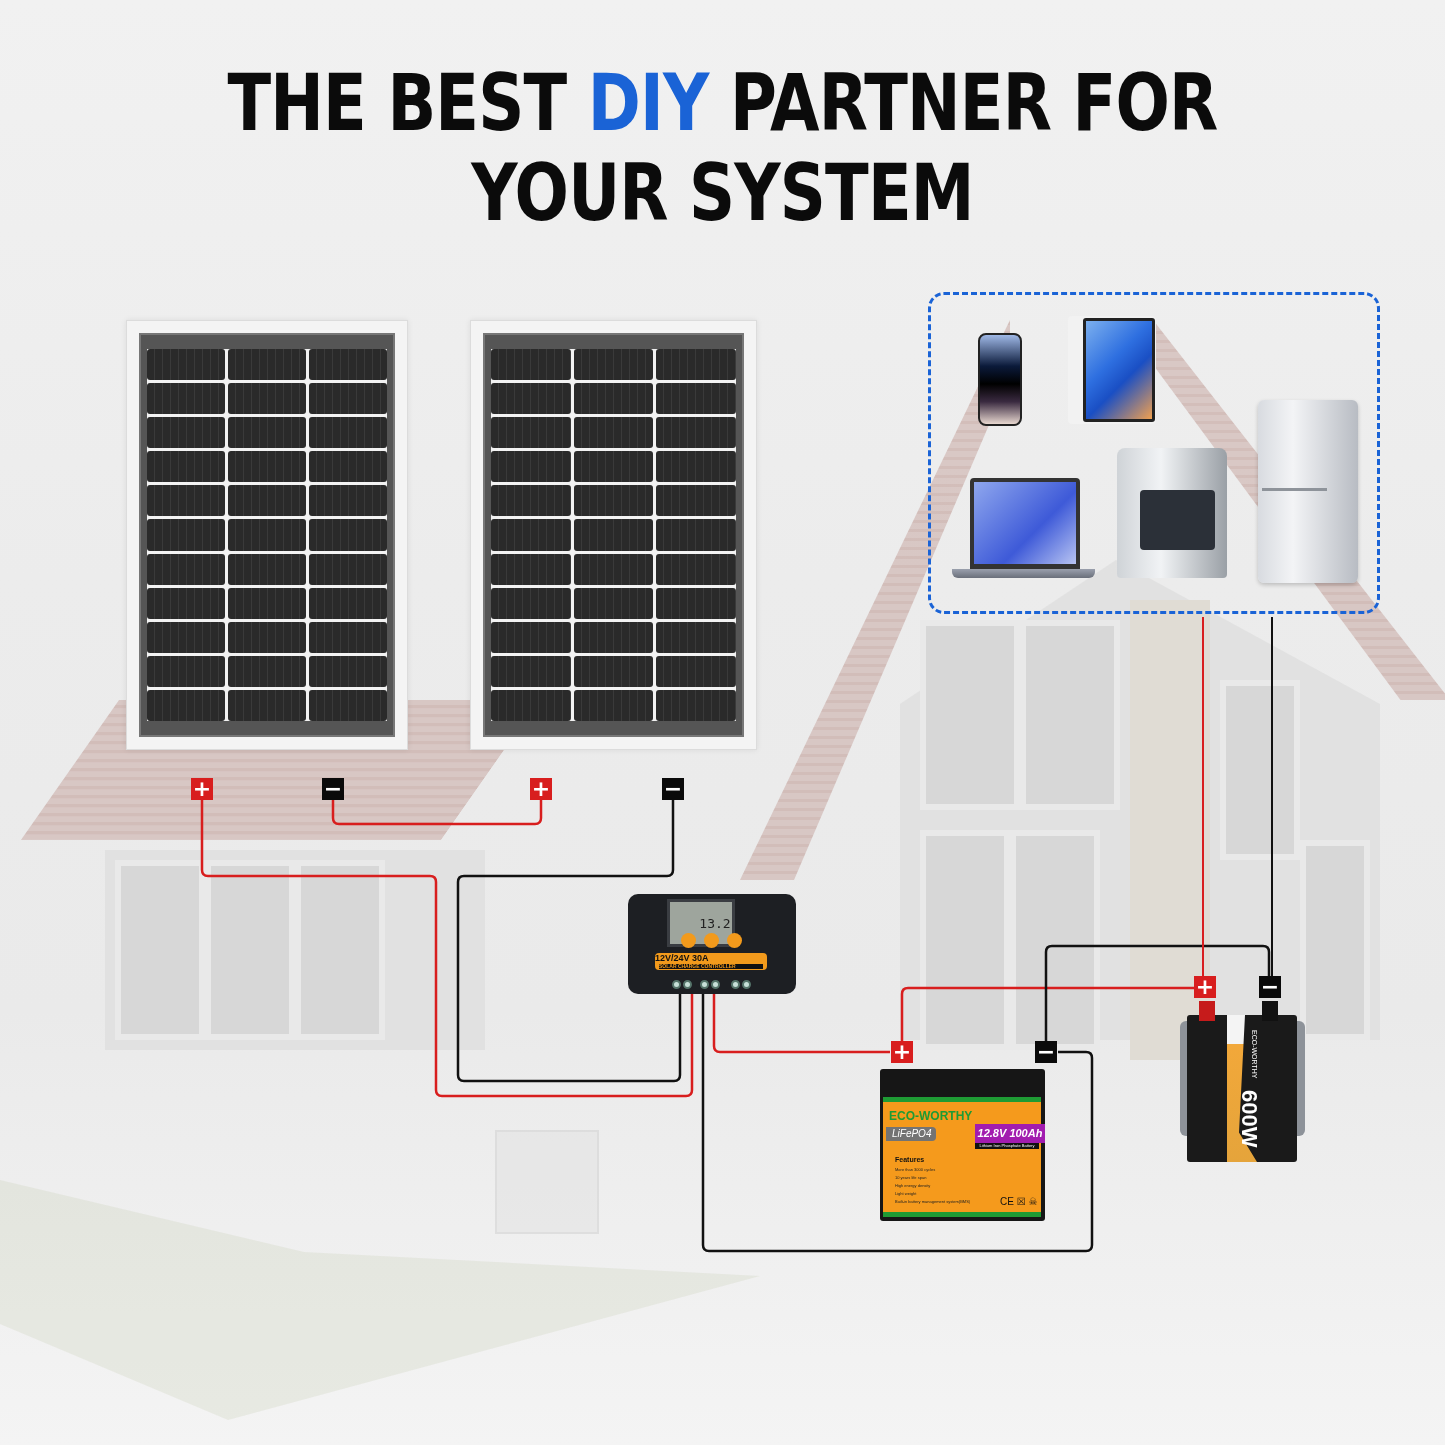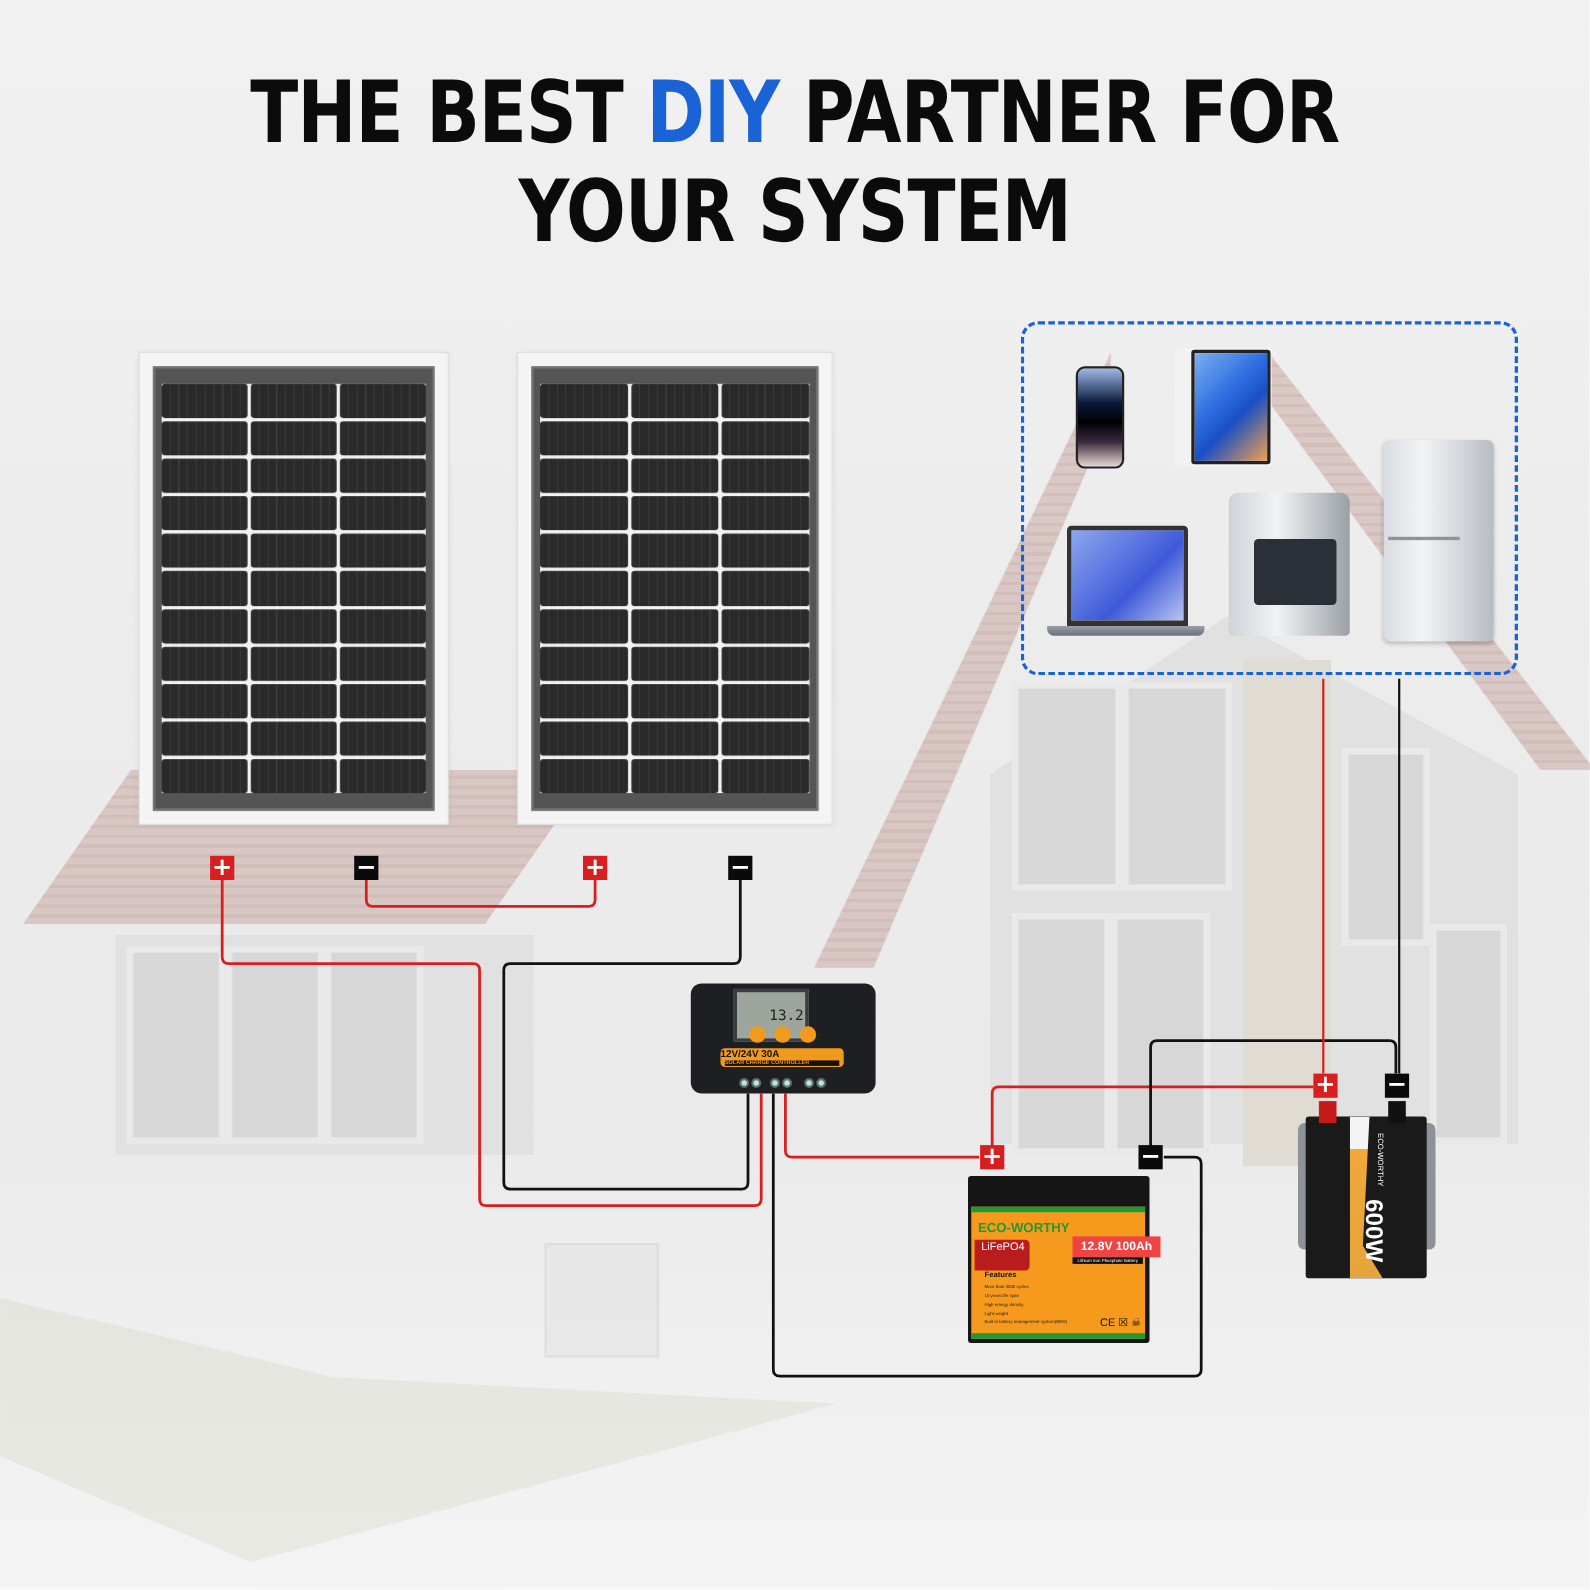--- a/index.html
+++ b/index.html
@@ -53,22 +53,22 @@
   .lcd { left:667px; top:899px; width:68px; height:48px; background:#9ea59d; border:3px solid #3a3d42; box-sizing:border-box; font-family:"DejaVu Sans Mono", monospace; font-size:13px; color:#222; text-align:center; }
   .btn-o { width:15px; height:15px; border-radius:50%; background:#f29a1c; }
   .ctrl-label { left:655px; top:953px; width:112px; height:17px; background:#f29a1c; border-radius:4px; color:#111; font-weight:bold; font-size:9px; line-height:11px; }
   .ctrl-label small { display:block; font-size:5px; line-height:5px; background:#111; color:#f29a1c; margin:0 4px; }
   .term { width:9px; height:9px; border-radius:50%; background:#c7e0d8; border:2px solid #55746a; box-sizing:border-box; }
 
   
   .battery { left:880px; top:1069px; width:165px; height:152px; background:#161616; border-radius:3px; }
   .bat-label { left:883px; top:1097px; width:158px; height:120px; background:#f59a1c; border-top:5px solid #1e9b34; border-bottom:5px solid #1e9b34; box-sizing:border-box; }
   .bat-brand { left:889px; top:1109px; color:#1e9b34; font-weight:bold; font-size:12px; }
-  .bat-chem { left:886px; top:1127px; width:50px; height:28px; background:#b91c1c; color:#fff; font-size:10px; line-height:13px; padding-left:6px; border-radius:0 4px 4px 0; box-sizing:border-box; }
-  .bat-spec { left:975px; top:1124px; width:80px; height:19px; background:#ef4444; color:#fff; font-size:11px; font-weight:bold; line-height:19px; text-align:center; }
+  .bat-chem { left:886px; top:1127px; width:50px; height:14px; background:#737373; color:#fff; font-size:10px; line-height:13px; padding-left:6px; border-radius:0 4px 4px 0; box-sizing:border-box;font-style:italic; }
+  .bat-spec { left:975px; top:1124px; width:70px; height:19px; background:#a21caf; color:#fff; font-size:11px; font-weight:bold; line-height:19px; text-align:center;font-style:italic; }
   .bat-sub { left:975px; top:1143px; width:64px; height:6px; background:#111; color:#fff; font-size:4px; line-height:6px; text-align:center; white-space:nowrap; overflow:hidden; }
   .bat-feat { left:895px; top:1156px; font-size:7px; font-weight:bold; color:#111; }
   .bat-list { left:895px; top:1166px; font-size:4px; color:#222; line-height:8px; }
   .bat-cert { left:1000px; top:1196px; font-size:10px; color:#111; }
 
   
   .inv-bracket { left:1180px; top:1021px; width:125px; height:115px; background:#8d9299; border-radius:6px; }
   .inverter { left:1187px; top:1015px; width:110px; height:147px; background:#1a1a1a; border-radius:3px; }
   .inv-stripe { left:1227px; top:1015px; width:30px; height:147px; background:linear-gradient(180deg,#f4f4f4 0%,#f4f4f4 20%,#f2a83a 20%,#e5a43b 100%); clip-path:polygon(0 0,60% 0,40% 80%,100% 100%,0 100%); }
   .inv-text { left:1238px; top:1030px; width:20px; color:#fff; writing-mode:vertical-rl; font-size:7px; }

